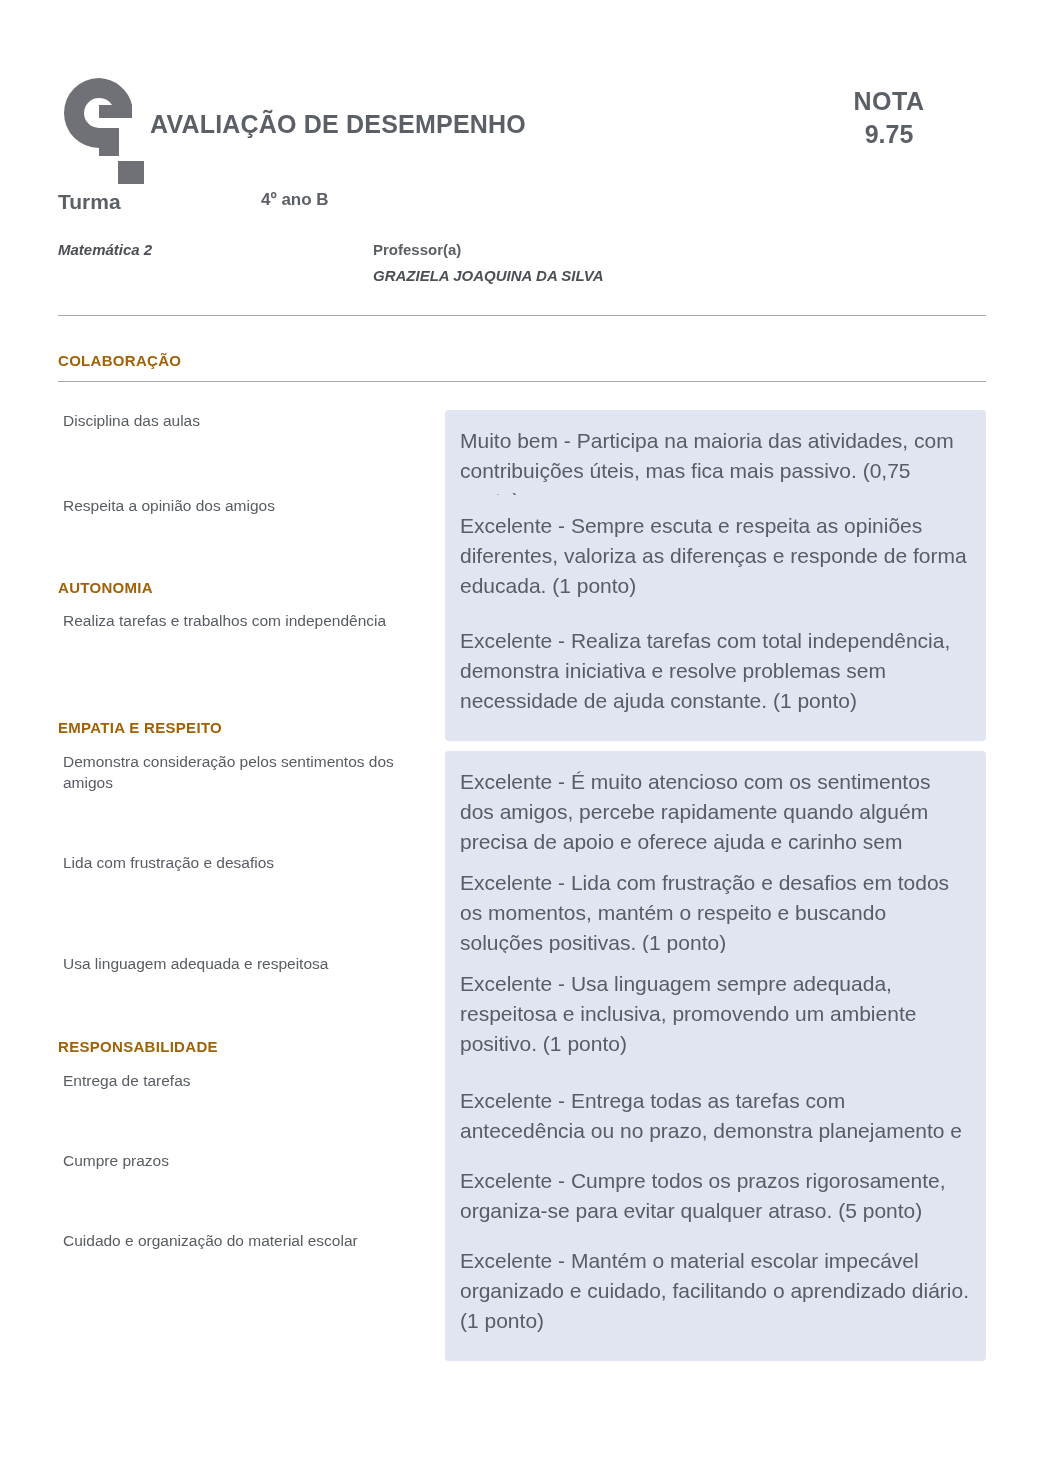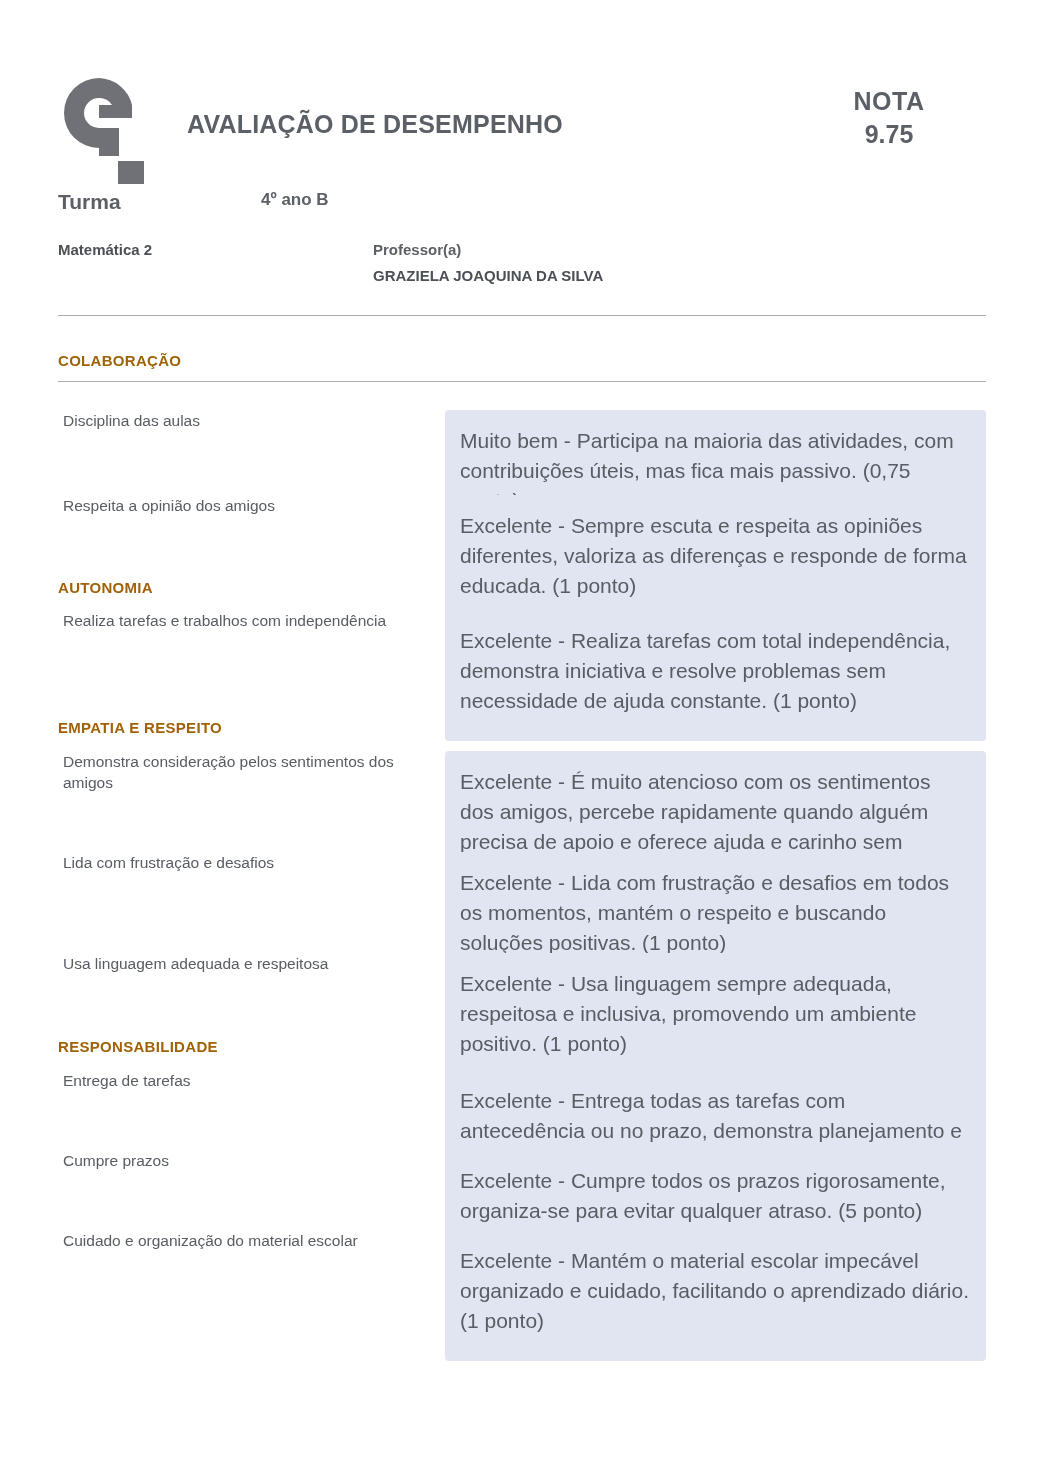--- a/index.html
+++ b/index.html
@@ -28,21 +28,20 @@
     top: 72px;
     right: 58px;
     height: 120px;
   }
   .brand {
     position: absolute;
     left: 0;
     top: 0;
     display: flex;
     align-items: flex-start;
-    gap: 37px;
   }
   .logo {
     position: relative;
     width: 86px;
     height: 112px;
     flex: 0 0 auto;
   }
   .logo svg { display: block; }
   .doc-title {
     font-size: 25px;
@@ -124,20 +123,21 @@
     font-weight: bold;
     color: #5b5f66;
     line-height: 1.55;
     margin-bottom: 3px;
   }
   .meta-val {
     font-size: 15px;
     font-weight: bold;
     color: #4b4f56;
     line-height: 1.55;
+    font-style: italic;
   }
 
   
   .rule {
     position: absolute;
     left: 58px;
     right: 58px;
     height: 1px;
     background: #a9acb2;
   }

